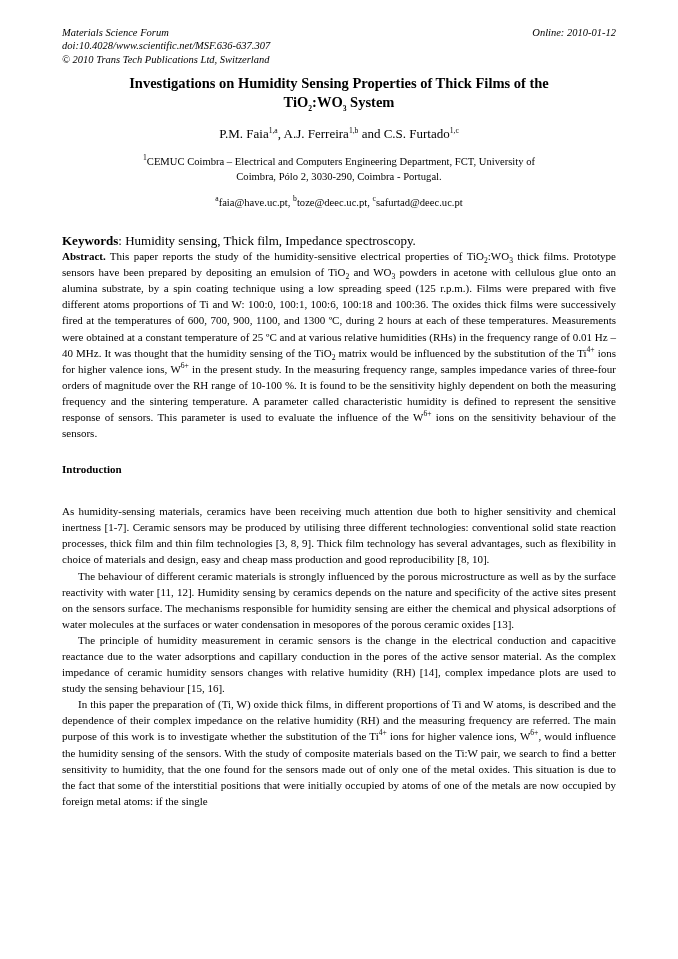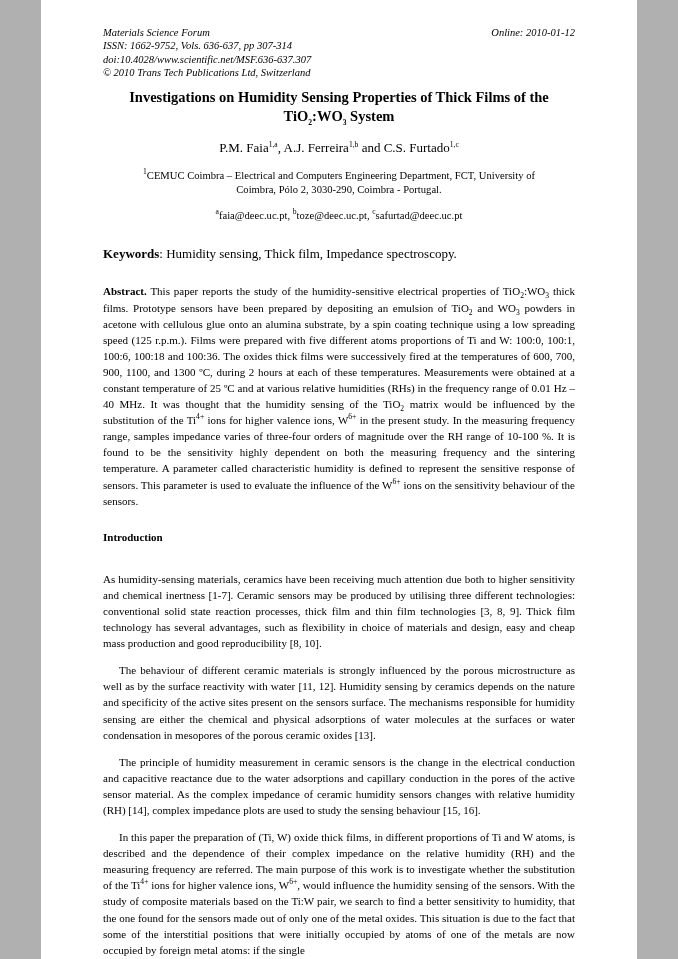--- a/index.html
+++ b/index.html
@@ -4,21 +4,21 @@
 <style>
   html, body {
     margin: 0;
     padding: 0;
     background: #b0b0b0;
   }
   body {
     font-family: "Liberation Serif", serif;
   }
   .page {
-    width: 596px;
+    width: 678px;
     height: 959px;
     background: #ffffff;
     margin: 0 auto;
     position: relative;
     box-sizing: border-box;
     padding: 26px 62px 0 62px;
     overflow: hidden;
   }
   .header-row {
     display: flex;
@@ -68,57 +68,55 @@
     font-size: 13px;
     line-height: 14px;
     margin-top: 24px;
   }
   .keywords b {
     font-weight: bold;
   }
   .abstract {
     font-size: 11px;
     line-height: 16.1px;
-    margin-top: 22px;
     text-align: justify;
   }
   .abstract b {
     font-weight: bold;
   }
   .section-head {
     font-size: 11px;
     font-weight: bold;
     margin-top: 22px;
   }
   .body-par {
     font-size: 11px;
     line-height: 16.1px;
     text-align: justify;
-    margin-top: 11px;
+    margin-top: 0;
   }
   .indent {
     text-indent: 16px;
   }
   .first-par {
     margin-top: 28px;
   }
   sub, sup {
     font-size: 7.6px;
     line-height: 0;
   }
 </style>
 </head>
 <body>
 
 <div class="page">
 
   <div class="header-row">
     <div class="header-left">
       <div>Materials Science Forum</div>
-      <div>ISSN: 1662-9752, Vols. 636-637, pp 307-314</div>
       <div>doi:10.4028/www.scientific.net/MSF.636-637.307</div>
       <div>© 2010 Trans Tech Publications Ltd, Switzerland</div>
     </div>
     <div class="header-right">Online: 2010-01-12</div>
   </div>
 
   <div class="title">
     <span>Investigations on Humidity Sensing Properties of Thick Films of the</span><br>
     <span><span>TiO</span><sub>2</sub><span>:WO</span><sub>3</sub><span> System</span></span>
   </div>
@@ -126,21 +124,21 @@
   <div class="authors">
     <span>P.M. Faia</span><sup>1,a</sup><span>, </span><span>A.J. Ferreira</span><sup>1,b</sup><span> and </span><span>C.S. Furtado</span><sup>1,c</sup>
   </div>
 
   <div class="affil">
     <sup>1</sup><span>CEMUC Coimbra – Electrical and Computers Engineering Department, FCT, University of</span><br>
     <span>Coimbra, Pólo 2, 3030-290, Coimbra - Portugal.</span>
   </div>
 
   <div class="emails">
-    <sup>a</sup><span>faia@deec.uc.pt, </span><sup>b</sup><span>toze@deec.uc.pt, </span><sup>c</sup><span>safurtad@deec.uc.pt</span>
+    <sup>a</sup><span>faia@have.uc.pt, </span><sup>b</sup><span>toze@deec.uc.pt, </span><sup>c</sup><span>safurtad@deec.uc.pt</span>
   </div>
 
   <div class="keywords">
     <b>Keywords</b><span>: Humidity sensing, Thick film, Impedance spectroscopy.</span>
   </div>
 
   <div class="abstract">
     <b>Abstract.</b><span> This paper reports the study of the humidity-sensitive electrical properties of TiO</span><sub>2</sub><span>:WO</span><sub>3</sub><span> thick films. Prototype sensors have been prepared by depositing an emulsion of TiO</span><sub>2</sub><span> and WO</span><sub>3</sub><span> powders in acetone with cellulous glue onto an alumina substrate, by a spin coating technique using a low spreading speed (125 r.p.m.). Films were prepared with five different atoms proportions of Ti and W: 100:0, 100:1, 100:6, 100:18 and 100:36. The oxides thick films were successively fired at the temperatures of 600, 700, 900, 1100, and 1300 ºC, during 2 hours at each of these temperatures. Measurements were obtained at a constant temperature of 25 ºC and at various relative humidities (RHs) in the frequency range of 0.01 Hz – 40 MHz. It was thought that the humidity sensing of the TiO</span><sub>2</sub><span> matrix would be influenced by the substitution of the Ti</span><sup>4+</sup><span> ions for higher valence ions, W</span><sup>6+</sup><span> in the present study. In the measuring frequency range, samples impedance varies of three-four orders of magnitude over the RH range of 10-100 %. It is found to be the sensitivity highly dependent on both the measuring frequency and the sintering temperature.   A parameter called characteristic humidity is defined to represent the sensitive response of sensors. This parameter is used to evaluate the influence of the W</span><sup>6+</sup><span> ions on the sensitivity behaviour of the sensors.</span>
   </div>
 

